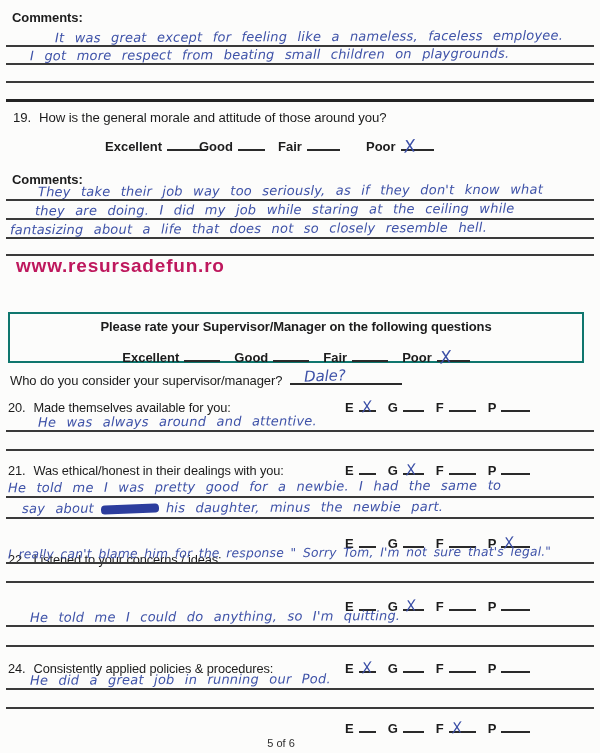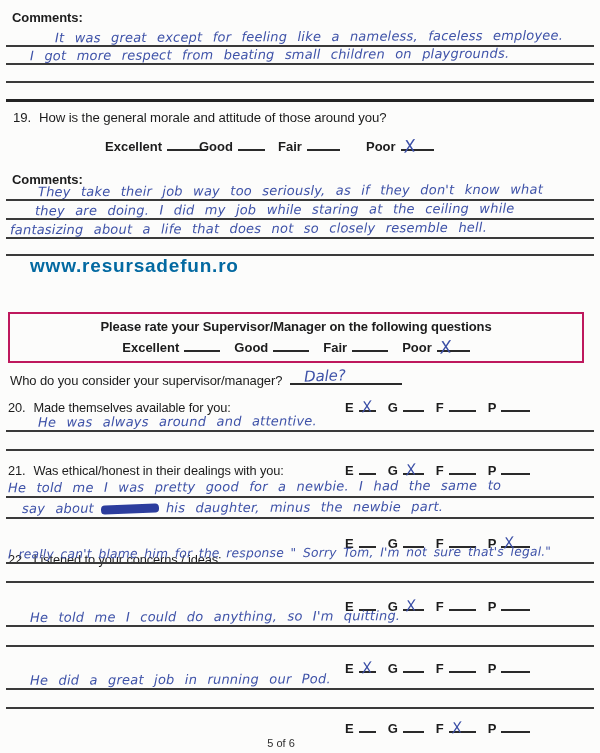--- a/index.html
+++ b/index.html
@@ -14,26 +14,26 @@
       letter-spacing:0.2px;transform:rotate(-0.3deg);}
   .qrow{position:absolute;left:8px;font-weight:normal;font-size:12.8px;letter-spacing:-0.1px;white-space:nowrap;}
   .qnum{display:inline-block;margin-right:8px;}
   .rgroup{position:absolute;white-space:nowrap;font-weight:bold;font-size:13px;}
   .blank{display:inline-block;border-bottom:2px solid #2a2a2a;height:3px;position:relative;
          margin:0 12px 0 5px;vertical-align:baseline;}
   .xmark{position:absolute;left:3px;bottom:-5px;color:#3a4ea6;font-family:"DejaVu Sans",sans-serif;
          font-style:italic;font-weight:normal;font-size:15px;transform:rotate(-7deg);line-height:1;}
   .xmark.big{font-size:17px;bottom:-6px;}
   .wE{width:17px;} .wG{width:21px;} .wF{width:27px;} .wP{width:29px;margin-right:0;}
-  .supbox{position:absolute;left:8px;top:312px;width:572px;height:47px;border:2px solid #be185d;
+  .supbox{position:absolute;left:8px;top:312px;width:572px;height:47px;border:2px solid #0f766e;
           text-align:center;background:#fcfcfb;}
   .supbox .title{margin-top:5px;font-weight:bold;font-size:13px;letter-spacing:-0.1px;}
-  .supbox .scale{margin-top:6px;font-weight:bold;font-size:13px;}
-  .watermark{position:absolute;left:30px;top:255px;font-weight:bold;font-size:19px;
-             color:#0369a1;letter-spacing:0.8px;font-family:"Liberation Sans",sans-serif;}
+  .supbox .scale{margin-top:16px;font-weight:bold;font-size:13px;}
+  .watermark{position:absolute;left:16px;top:255px;font-weight:bold;font-size:19px;
+             color:#be185d;letter-spacing:0.8px;font-family:"Liberation Sans",sans-serif;}
   .scribble{display:inline-block;width:58px;height:9px;background:#2c3d9d;border-radius:4px;
             transform:rotate(-2deg);margin:0 7px -1px 7px;}
   .hw-inline{position:absolute;left:14px;bottom:-2px;font-family:"DejaVu Sans",sans-serif;
              font-style:italic;color:#3e52a8;font-size:15px;white-space:nowrap;transform:rotate(-2deg);}
   .footer{position:absolute;left:0;top:737px;width:562px;text-align:center;font-size:11px;color:#2e2e2e;}
 </style>
 </head>
 <body>
 
 <div class="page">
@@ -117,20 +117,23 @@
   <div class="rline" style="top:581px"></div>
   <div class="hw" style="left:8px;top:546px;font-size:12.3px;word-spacing:2.5px">I really can't blame him for the response " Sorry Tom, I'm not sure that's legal."</div>
 
   <div class="rgroup" style="left:345px;top:599px">
     <span>E</span><span class="blank wE"><span class="xmark"></span></span><span>G</span><span class="blank wG"><span class="xmark">X</span></span><span>F</span><span class="blank wF"><span class="xmark"></span></span><span>P</span><span class="blank wP"><span class="xmark"></span></span>
   </div>
   <div class="rline" style="top:625px"></div>
   <div class="rline" style="top:645px"></div>
   <div class="hw" style="left:30px;top:609px">He told me I could do anything, so I'm quitting.</div>
 
+  <div class="qrow" style="top:661px">
+    <span class="qnum">24.</span><span>Consistently applied policies &amp; procedures:</span>
+  </div>
   <div class="rgroup" style="left:345px;top:661px">
     <span>E</span><span class="blank wE"><span class="xmark">X</span></span><span>G</span><span class="blank wG"><span class="xmark"></span></span><span>F</span><span class="blank wF"><span class="xmark"></span></span><span>P</span><span class="blank wP"><span class="xmark"></span></span>
   </div>
   <div class="rline" style="top:688px"></div>
   <div class="rline" style="top:707px"></div>
   <div class="hw" style="left:30px;top:672px">He did a great job in running our Pod.</div>
 
   <div class="rgroup" style="left:345px;top:721px">
     <span>E</span><span class="blank wE"><span class="xmark"></span></span><span>G</span><span class="blank wG"><span class="xmark"></span></span><span>F</span><span class="blank wF"><span class="xmark">X</span></span><span>P</span><span class="blank wP"><span class="xmark"></span></span>
   </div>

